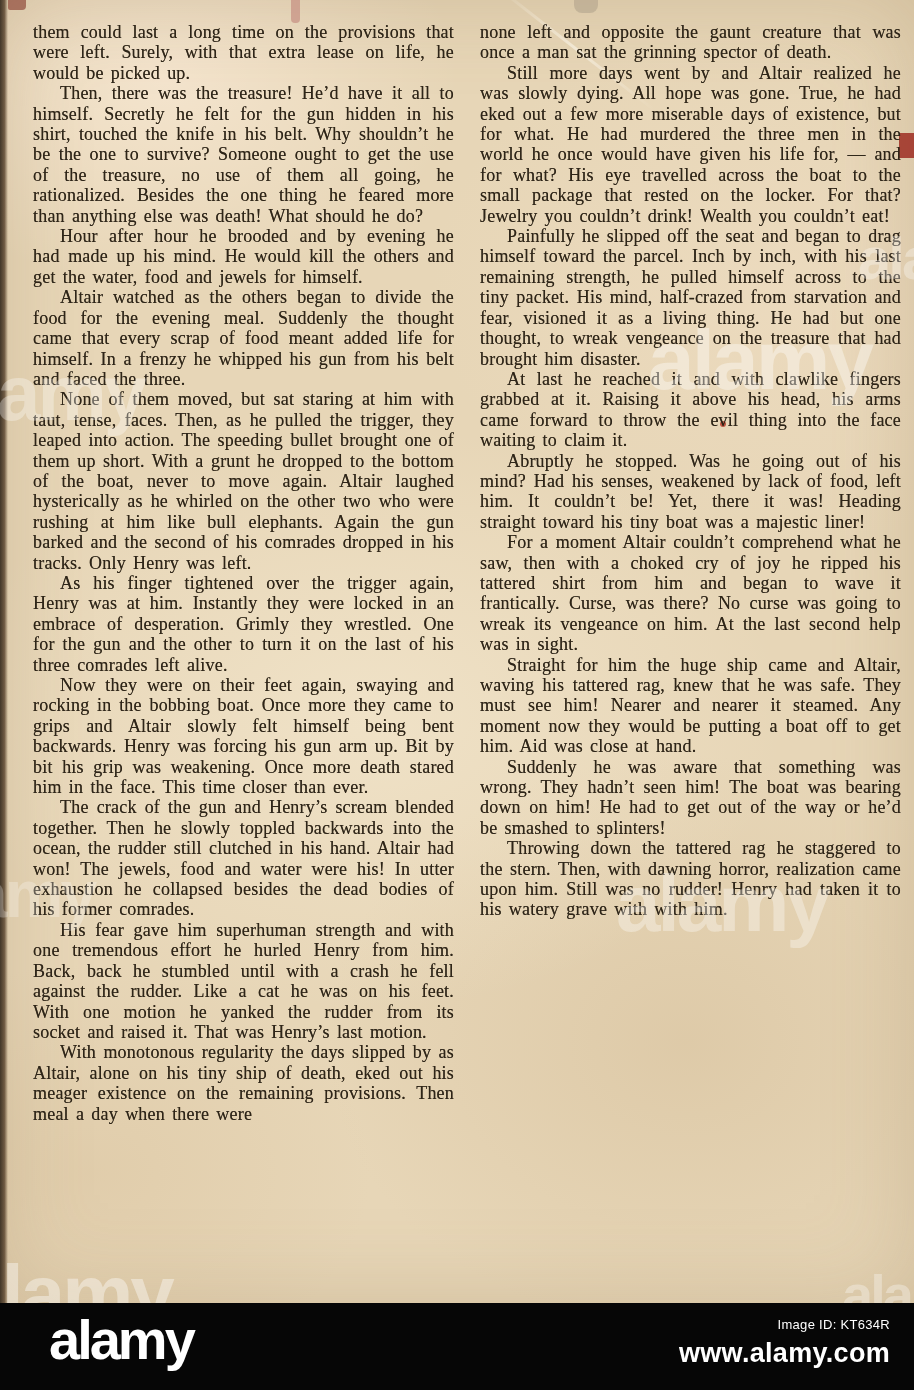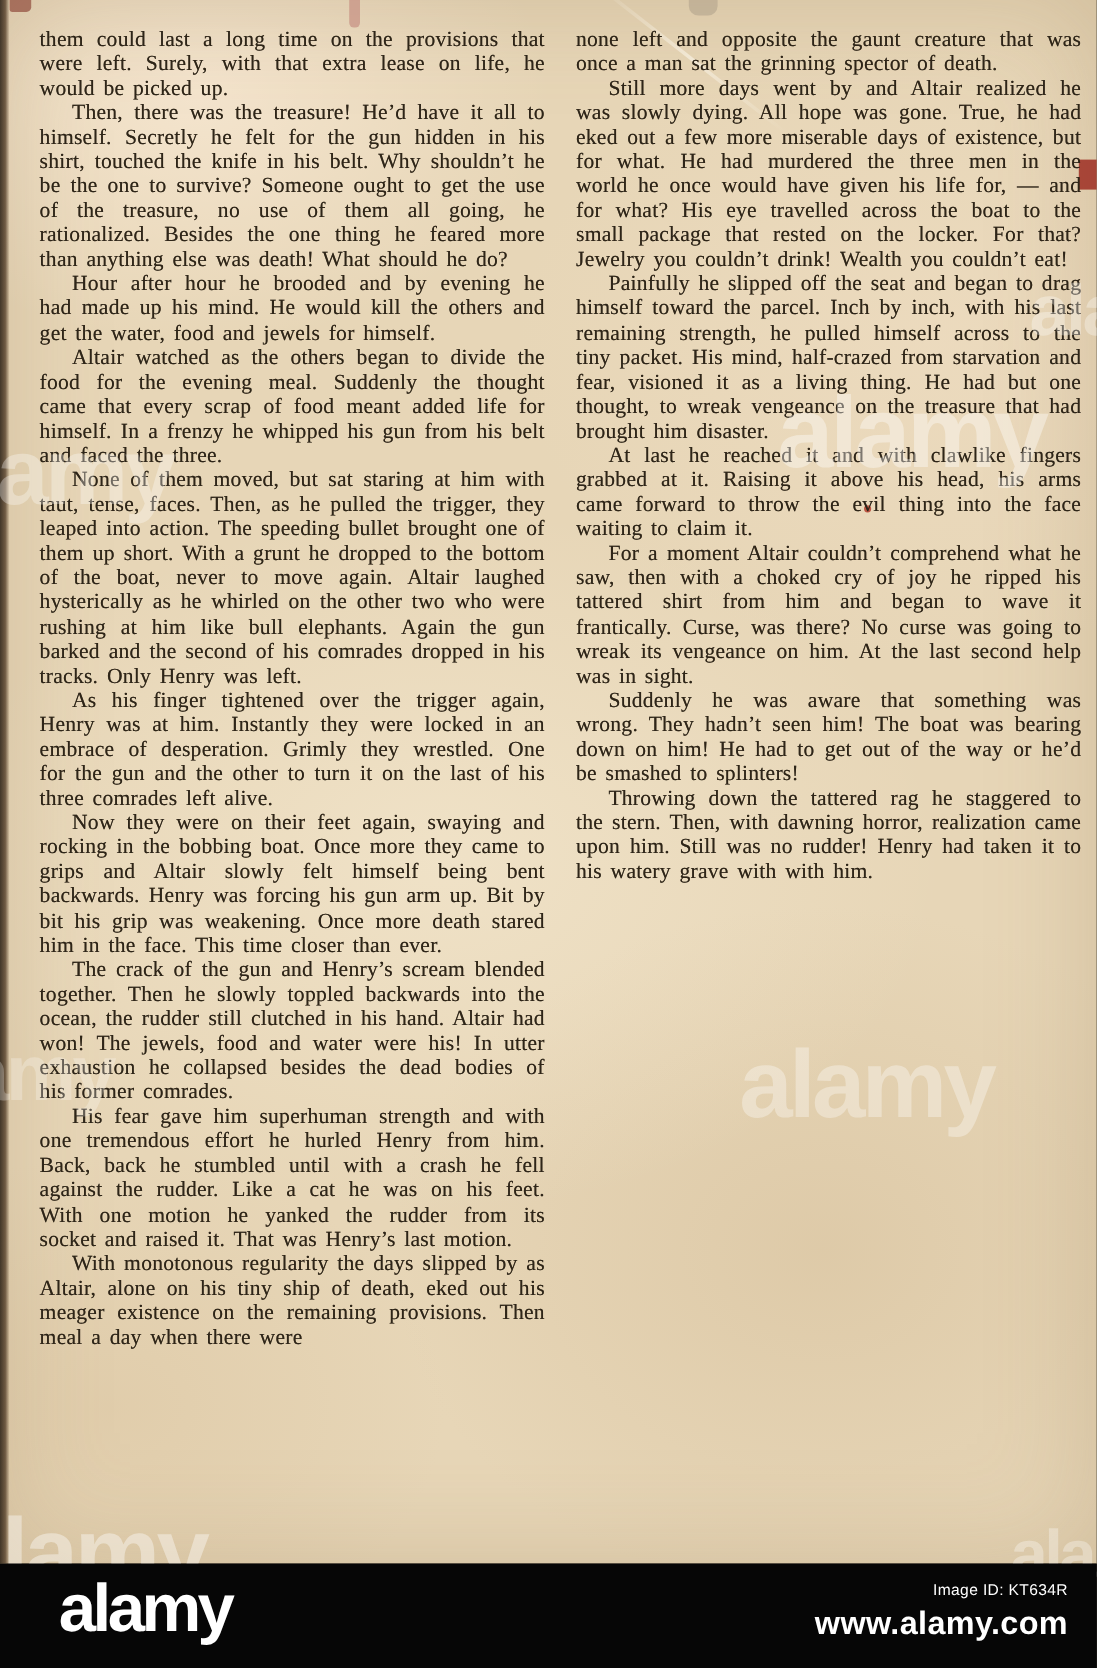--- a/index.html
+++ b/index.html
@@ -104,21 +104,23 @@
       <p>Now they were on their feet again, swaying and rocking in the bobbing boat. Once more they came to grips and Altair slowly felt himself being bent backwards. Henry was forcing his gun arm up. Bit by bit his grip was weakening. Once more death stared him in the face. This time closer than ever.</p>
       <p>The crack of the gun and Henry’s scream blended together. Then he slowly toppled backwards into the ocean, the rudder still clutched in his hand. Altair had won! The jewels, food and water were his! In utter exhaustion he collapsed besides the dead bodies of his former comrades.</p>
       <p>His fear gave him superhuman strength and with one tremendous effort he hurled Henry from him. Back, back he stumbled until with a crash he fell against the rudder. Like a cat he was on his feet. With one motion he yanked the rudder from its socket and raised it. That was Henry’s last motion.</p>
       <p>With monotonous regularity the days slipped by as Altair, alone on his tiny ship of death, eked out his meager existence on the remaining provisions. Then meal a day when there were</p>
     </div>
   <div class="column">
       <p class="noindent">none left and opposite the gaunt creature that was once a man sat the grinning spector of death.</p>
       <p>Still more days went by and Altair realized he was slowly dying. All hope was gone. True, he had eked out a few more miserable days of existence, but for what. He had murdered the three men in the world he once would have given his life for, — and for what? His eye travelled across the boat to the small package that rested on the locker. For that? Jewelry you couldn’t drink! Wealth you couldn’t eat!</p>
       <p>Painfully he slipped off the seat and began to drag himself toward the parcel. Inch by inch, with his last remaining strength, he pulled himself across to the tiny packet. His mind, half-crazed from starvation and fear, visioned it as a living thing. He had but one thought, to wreak vengeance on the treasure that had brought him disaster.</p>
       <p>At last he reached it and with clawlike fingers grabbed at it. Raising it above his head, his arms came forward to throw the evil thing into the face waiting to claim it.</p>
+      <p>Abruptly he stopped. Was he going out of his mind? Had his senses, weakened by lack of food, left him. It couldn’t be! Yet, there it was! Heading straight toward his tiny boat was a majestic liner!</p>
       <p>For a moment Altair couldn’t comprehend what he saw, then with a choked cry of joy he ripped his tattered shirt from him and began to wave it frantically. Curse, was there? No curse was going to wreak its vengeance on him. At the last second help was in sight.</p>
+      <p>Straight for him the huge ship came and Altair, waving his tattered rag, knew that he was safe. They must see him! Nearer and nearer it steamed. Any moment now they would be putting a boat off to get him. Aid was close at hand.</p>
       <p>Suddenly he was aware that something was wrong. They hadn’t seen him! The boat was bearing down on him! He had to get out of the way or he’d be smashed to splinters!</p>
       <p>Throwing down the tattered rag he staggered to the stern. Then, with dawning horror, realization came upon him. Still was no rudder! Henry had taken it to his watery grave with with him.</p>
     </div>
 </div>
 
 <span class="ghost g1">alamy</span>
 <span class="ghost g2">alamy</span>
 <span class="ghost g3">alamy</span>
 <span class="ghost g4">alamy</span>
 <span class="ghost g5">alamy</span>

